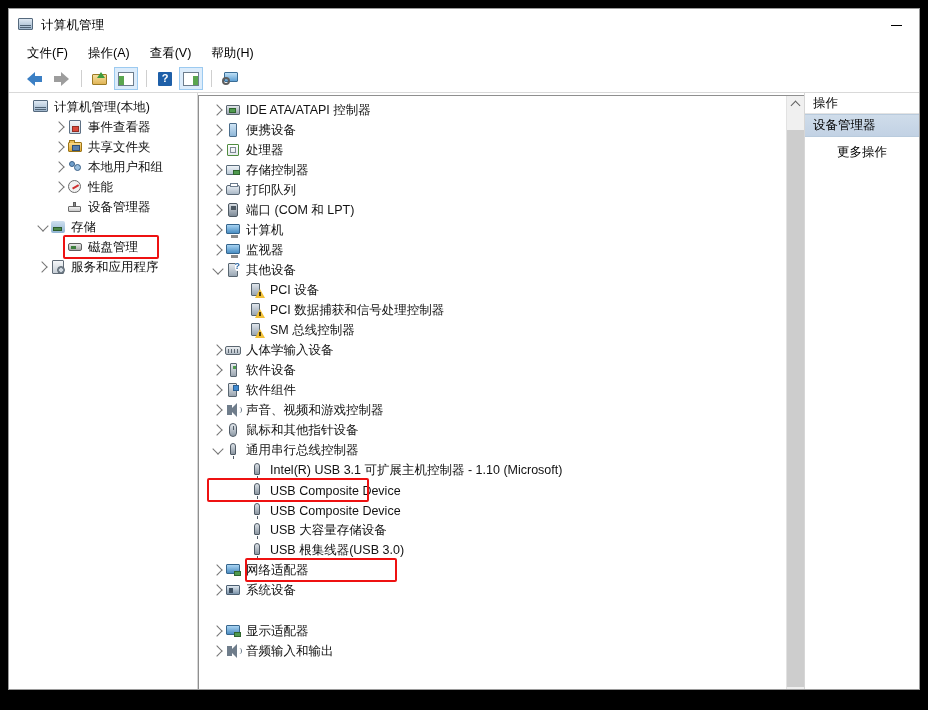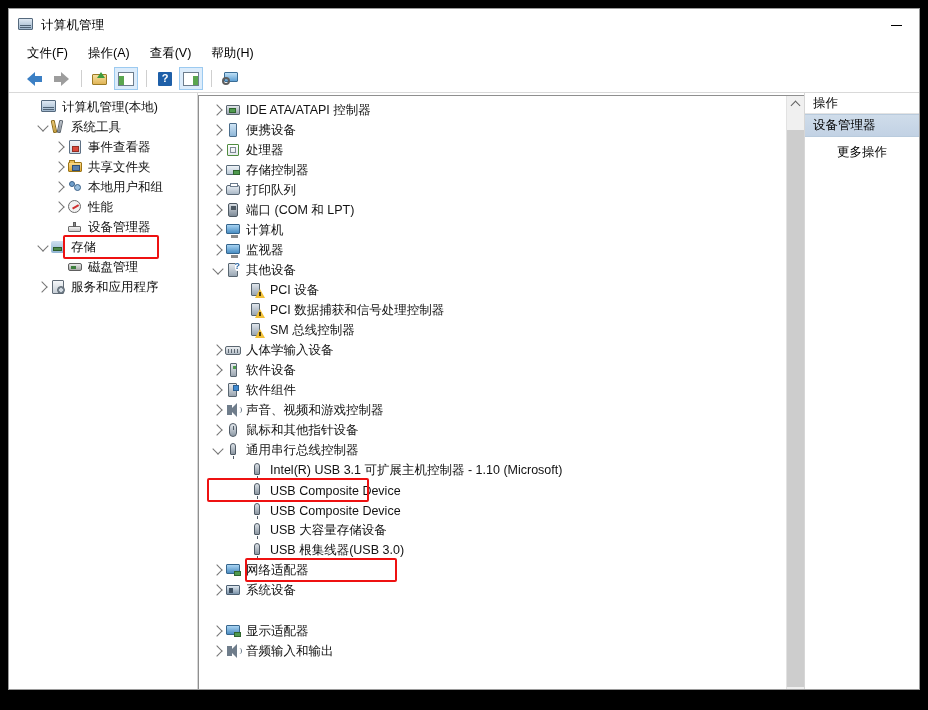--- a/index.html
+++ b/index.html
@@ -651,35 +651,26 @@
     <div class="tb-sep"></div>
     <div class="tb-btn">
       <span class="tb-show"></span>
     </div>
   </div>
 
   <div class="content">
 
     <div class="pane-left" style="position: relative;">
       <div id="tree-rows" style="padding-top: 4px;">
-          <div class="row" style="padding-left: 10px; margin-left: 8px;">
+          <div class="row" style="padding-left: 10px;">
             <span class="twisty none"></span>
             <span class="ico">
               <span class="i-compmgmt"></span>
             </span>
             <span class="label">计算机管理(本地)</span>
-          </div>
-          <div class="row" style="padding-left: 27px;">
-            <span class="twisty">
-              <span class="chev down"></span>
-            </span>
-            <span class="ico">
-              <span class="i-tools"></span>
-            </span>
-            <span class="label">系统工具</span>
           </div>
           <div class="row" style="padding-left: 44px;">
             <span class="twisty">
               <span class="chev right"></span>
             </span>
             <span class="ico">
               <span class="i-event"></span>
             </span>
             <span class="label">事件查看器</span>
           </div>

